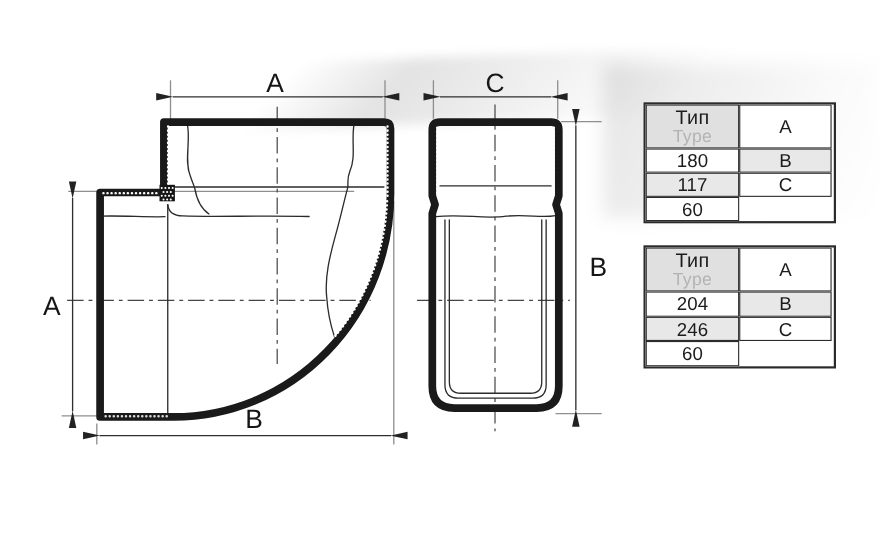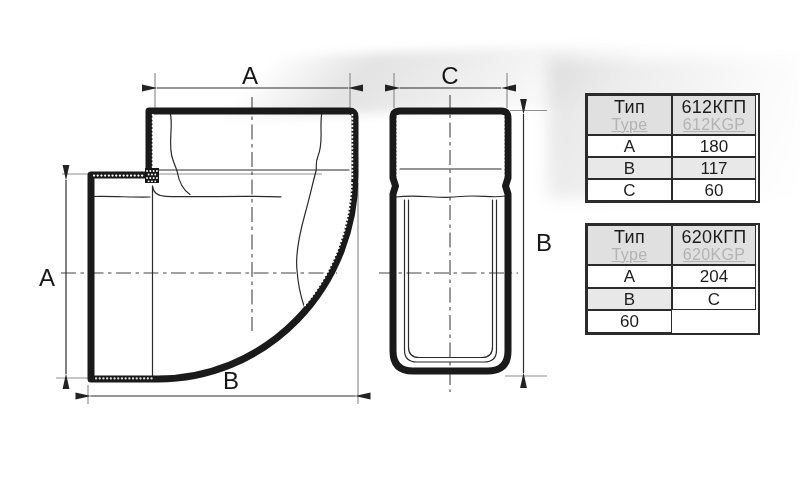--- a/index.html
+++ b/index.html
@@ -53,21 +53,21 @@
   .t1{left:585px;top:93px;grid-template-rows:40px 22px 22px 22px;}
   .t2{left:585px;top:223px;grid-template-rows:40px 23px 22px 23px;}
   .cell{
     border:1px solid var(--table-border);
     display:flex;align-items:center;justify-content:center;
     box-sizing:border-box;background:#fff;color:#1c1c1c;
     font-size:17px;line-height:1;
   }
   .cell.head{flex-direction:column;background:var(--header-bg);gap:1px;padding-top:1px;justify-content:center;}
   .cell.head .pri{font-size:18px;color:#1c1c1c;letter-spacing:0.3px;}
-  .cell.head .sec{font-size:16px;color:var(--secondary-text);letter-spacing:0.3px;text-decoration:underline;}
+  .cell.head .sec{font-size:16px;color:var(--secondary-text);letter-spacing:0.3px;}
   .cell.alt{background:var(--alt-row-bg);}
 </style>
 </head>
 <body>
 
 <div class="stage">
 
   <div class="shade shade1"></div>
   <div class="shade shade2"></div>
 
@@ -143,41 +143,34 @@
       <text class="dim-label" x="450" y="84" text-anchor="middle">C</text>
       <text class="dim-label" x="536" y="251" text-anchor="start">B</text>
     </g>
   </svg>
 
   <div class="spec-table t1">
     <div class="cell head">
       <span class="pri">Тип</span>
       <span class="sec">Type</span>
     </div>
-    <div class="cell head">
-      <span class="pri">612КГП</span>
-      <span class="sec">612KGP</span>
-    </div>
     <div class="cell">A</div>
     <div class="cell">180</div>
     <div class="cell alt">B</div>
     <div class="cell alt">117</div>
     <div class="cell">C</div>
     <div class="cell">60</div>
   </div>
 
   <div class="spec-table t2">
     <div class="cell head">
       <span class="pri">Тип</span>
       <span class="sec">Type</span>
     </div>
-    <div class="cell head">
-      <span class="pri">620КГП</span>
-      <span class="sec">620KGP</span>
-    </div>
     <div class="cell">A</div>
     <div class="cell">204</div>
     <div class="cell alt">B</div>
+    <div class="cell alt">246</div>
     <div class="cell">C</div>
     <div class="cell">60</div>
   </div>
 
 </div>
 
 </body></html>

